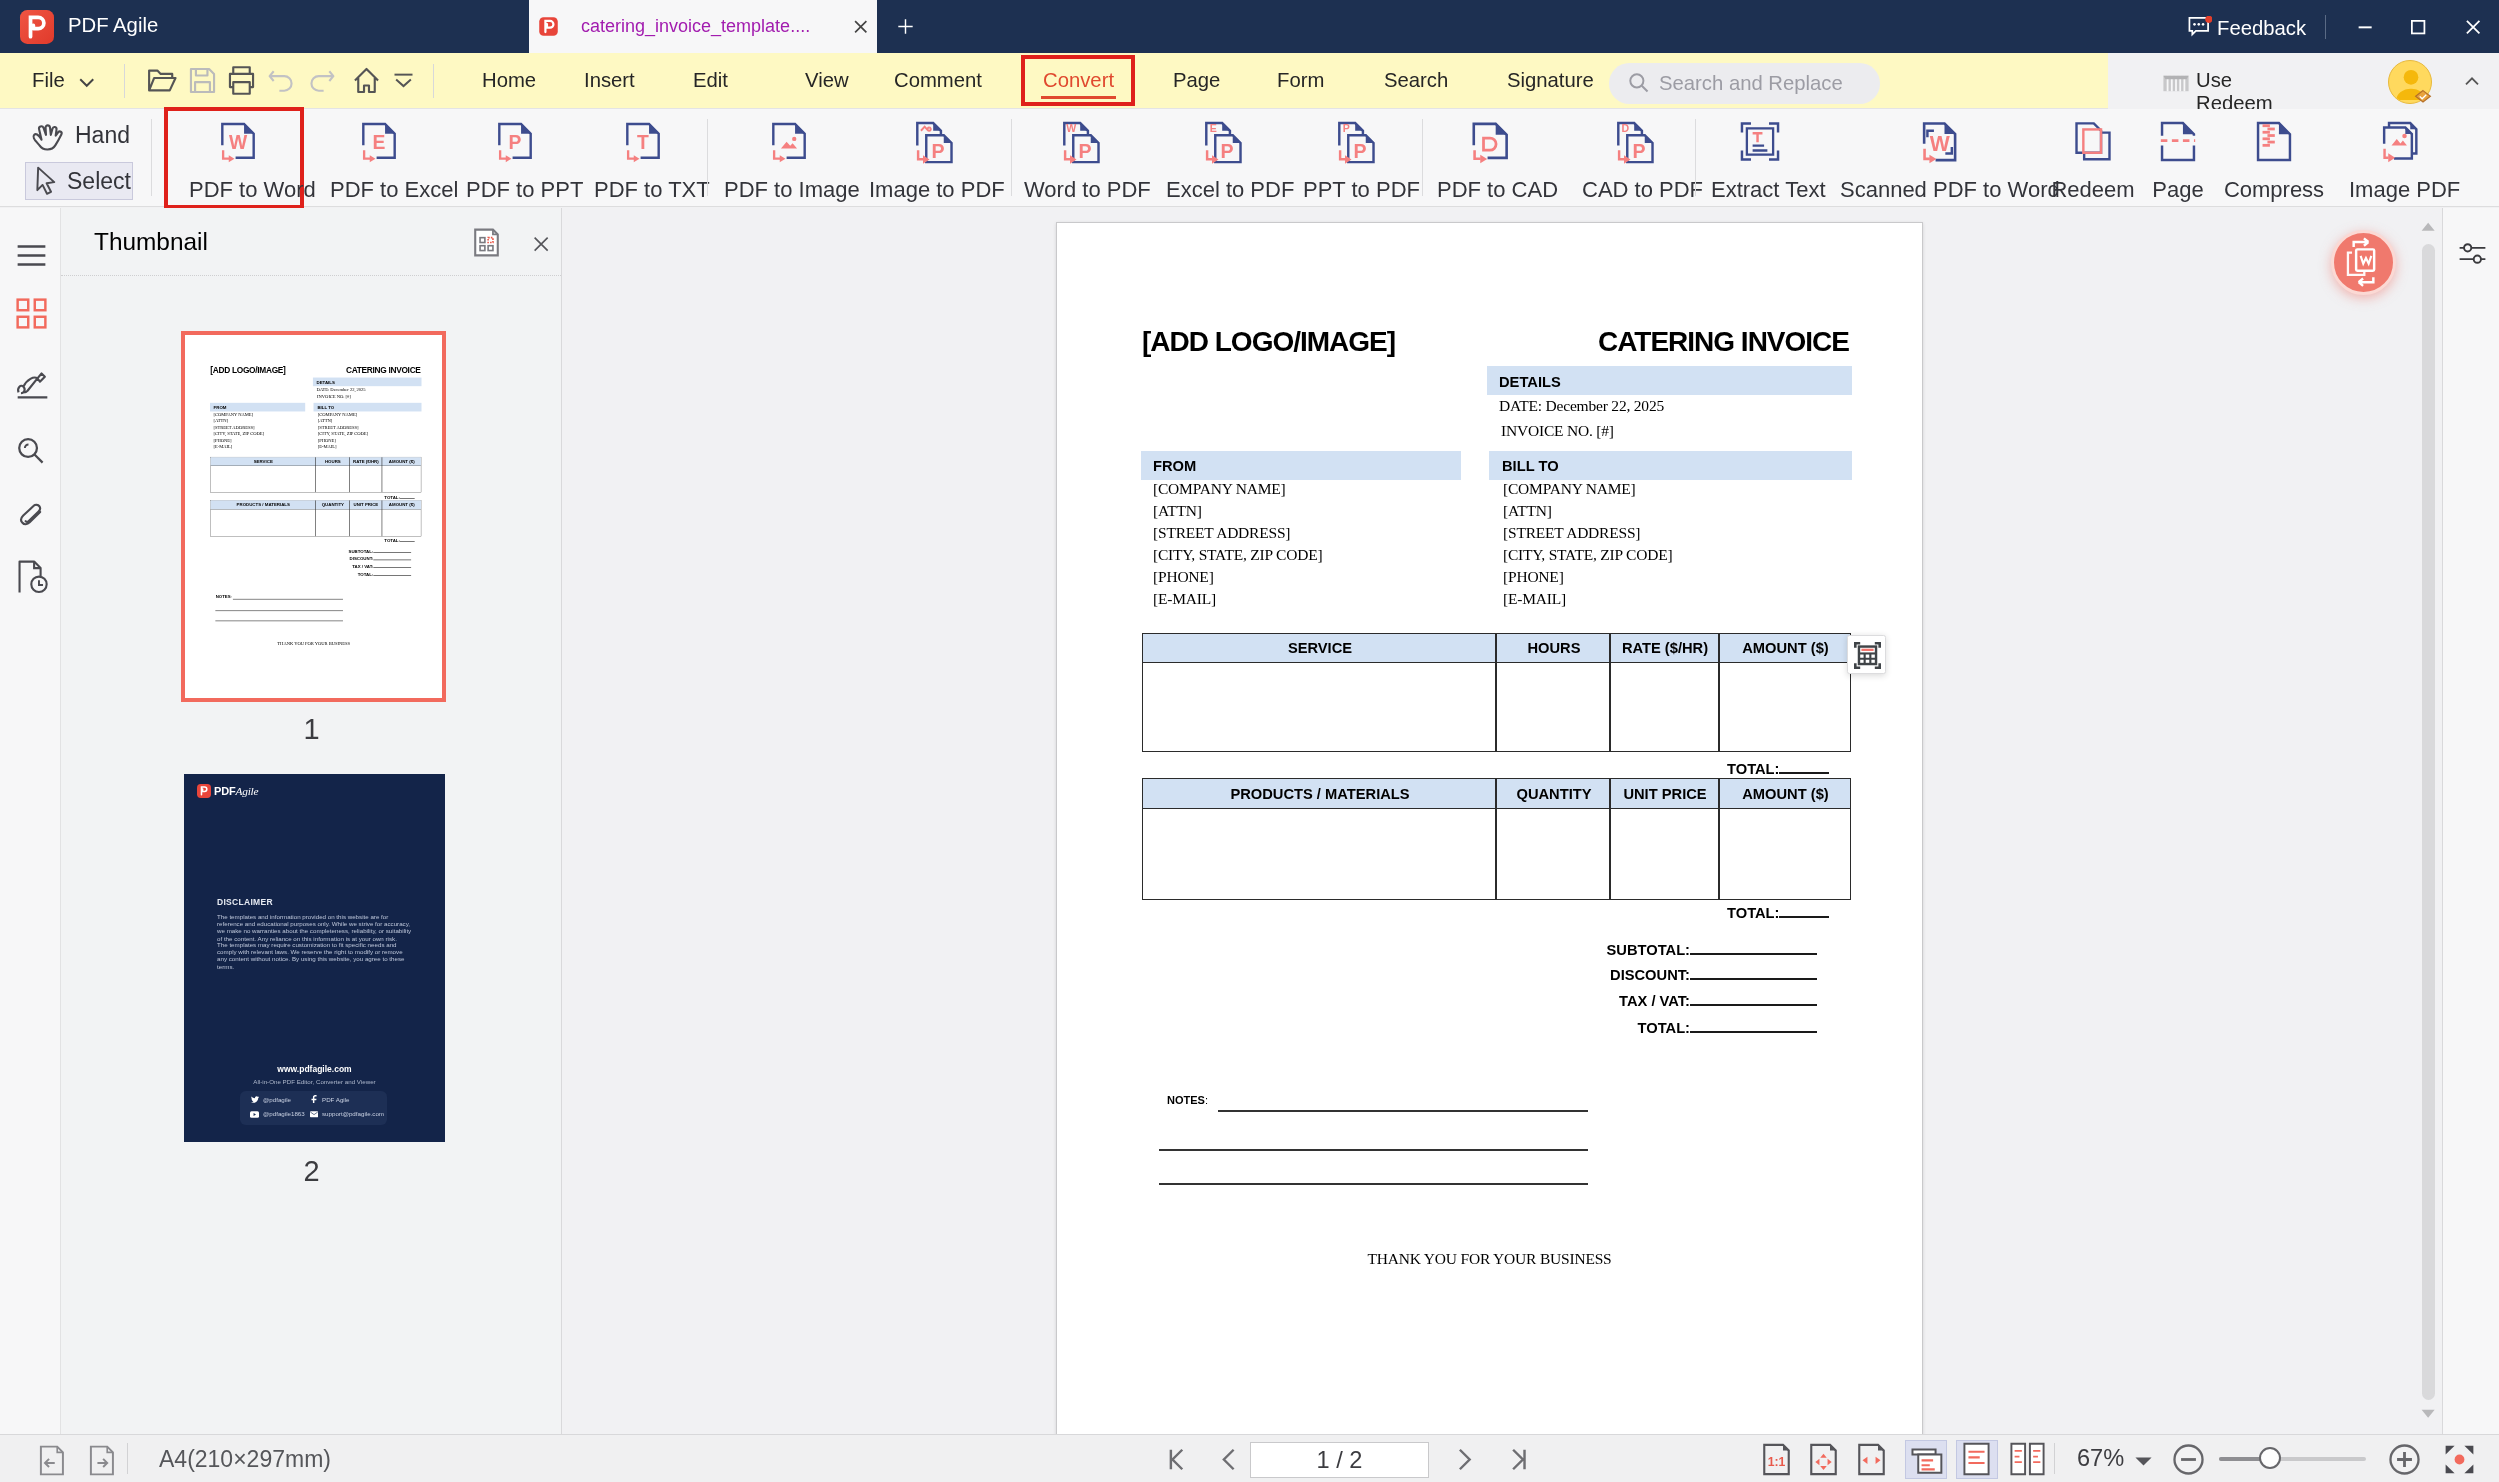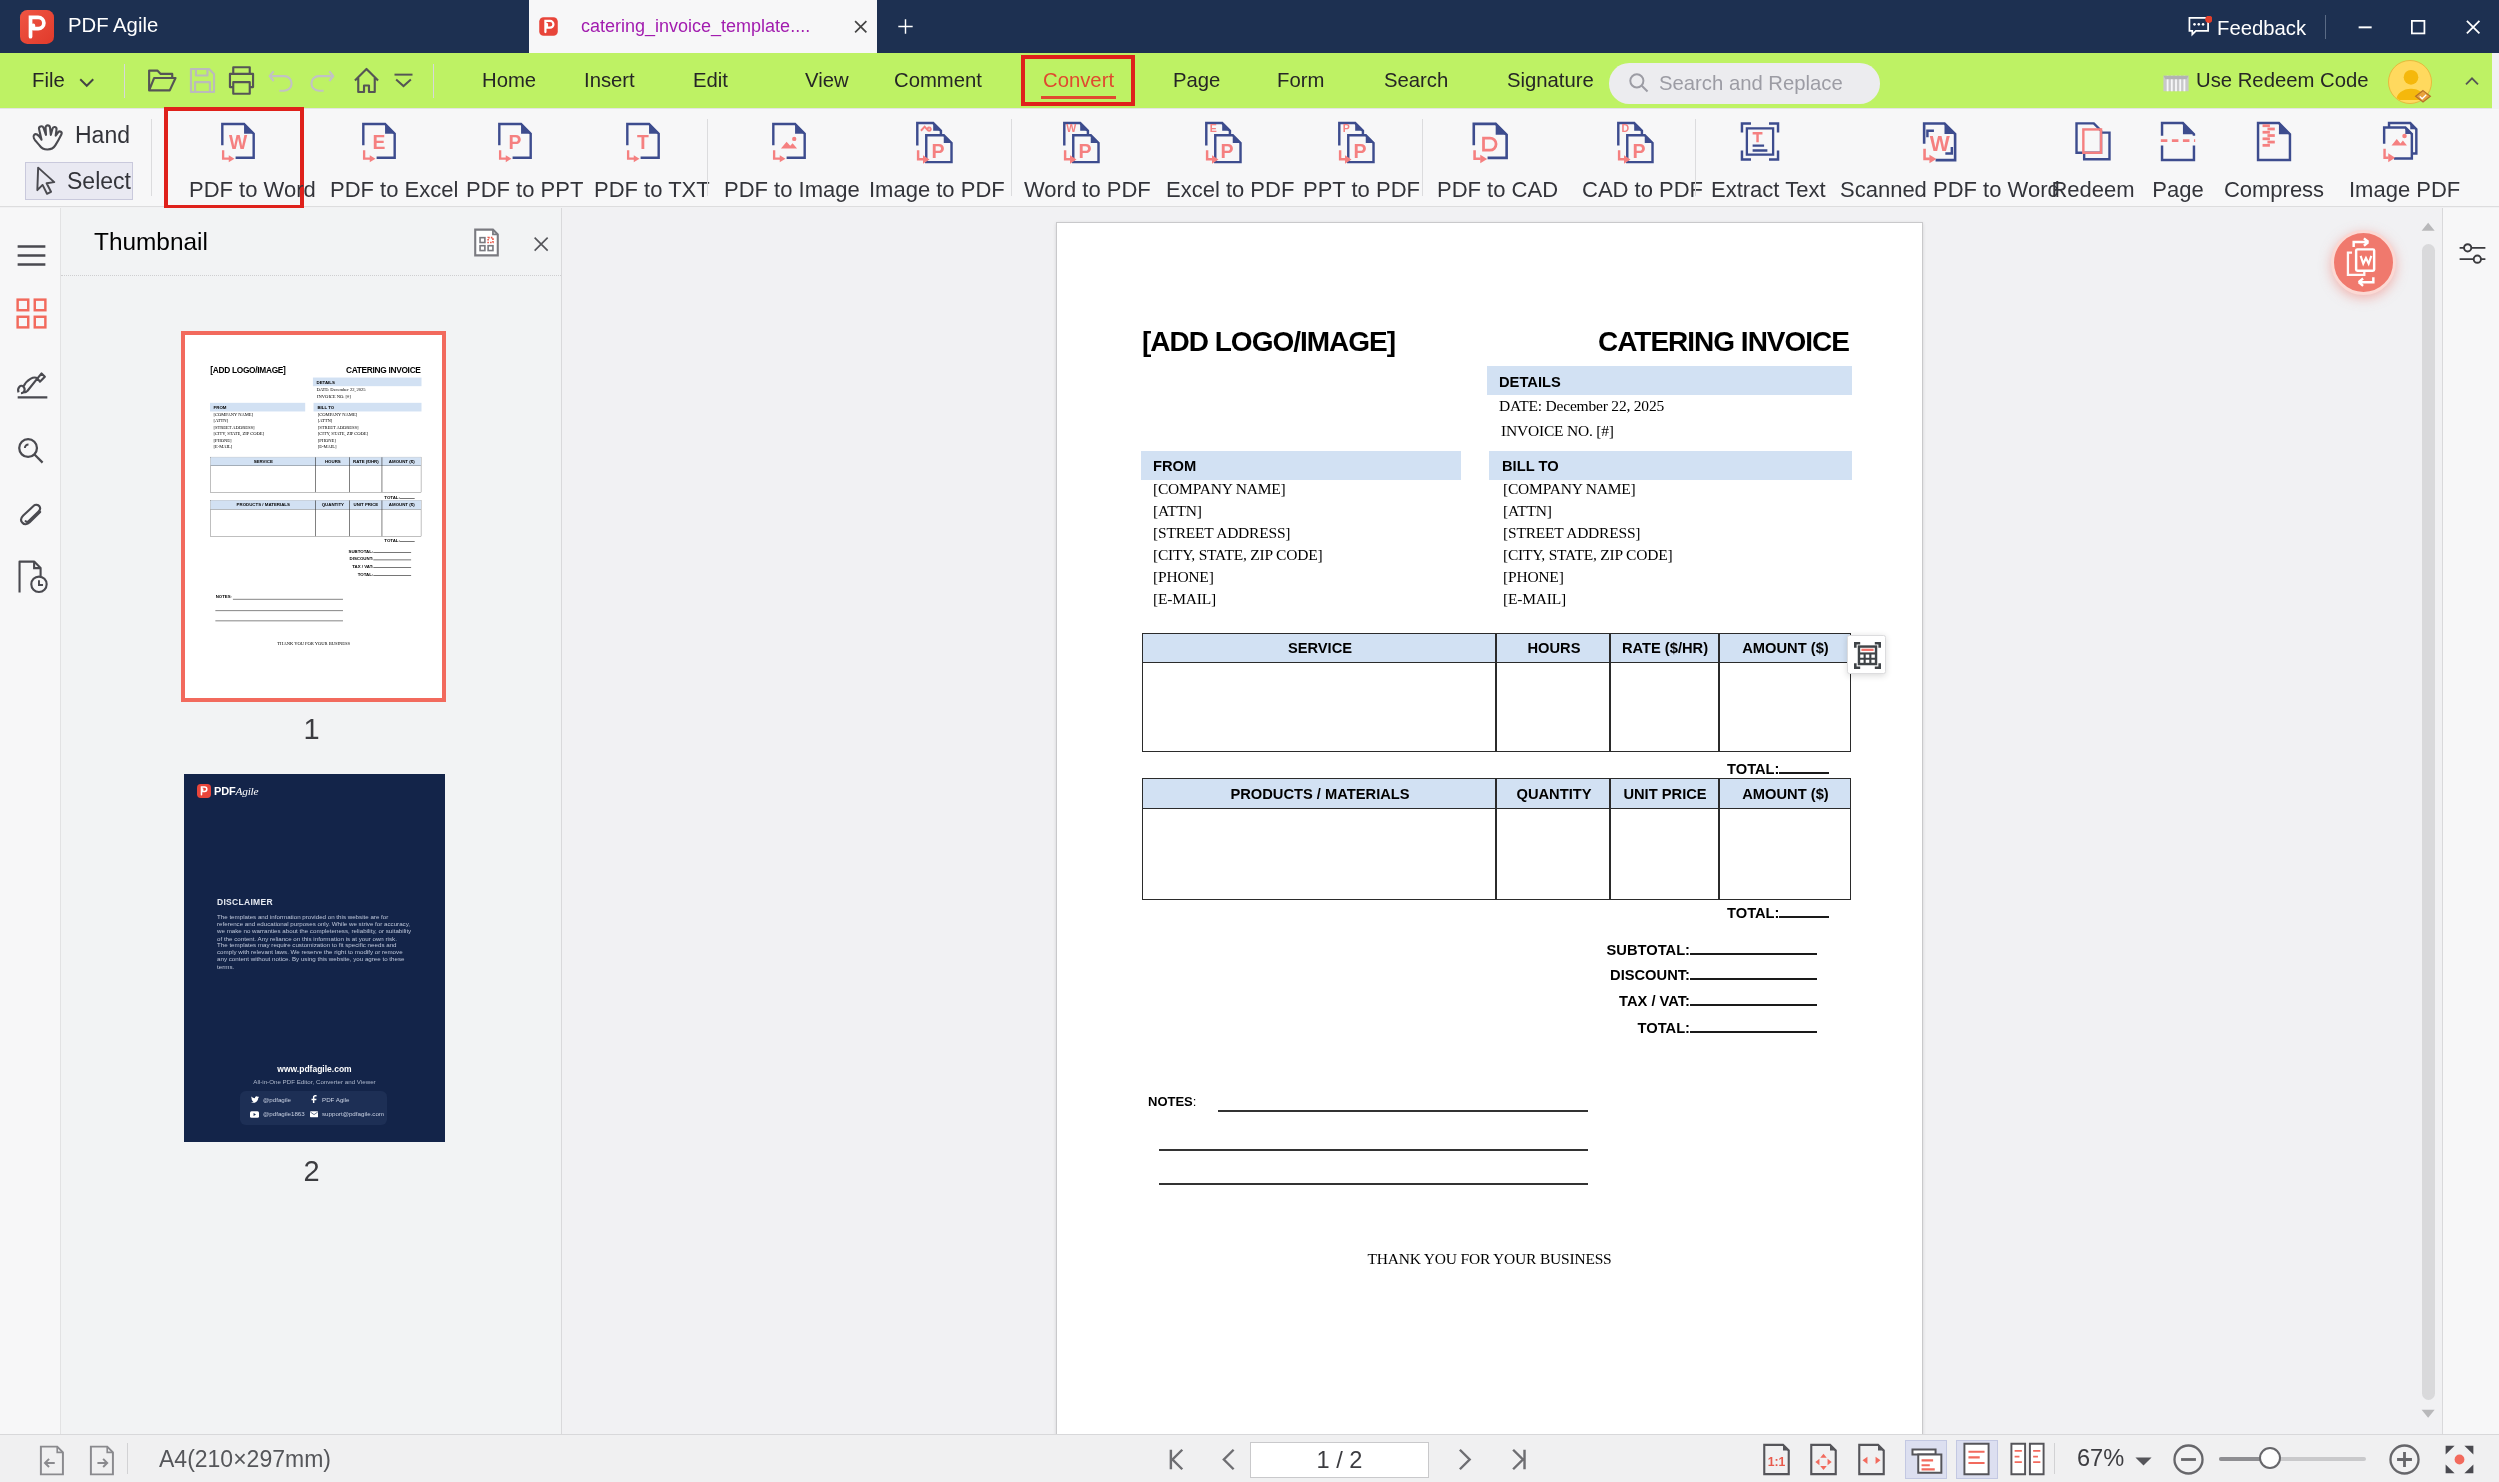--- a/index.html
+++ b/index.html
@@ -18,21 +18,21 @@
 #tab-start .tname { position:absolute; left:151px; top:15.5px; font-size:19px; color:#202E49; }
 #tab-active { left:529px; width:348px; background:#F7F7F8; }
 #tab-active .tname { position:absolute; left:52px; top:16.3px; font-size:18px; color:#a21caf; }
 .tabx { position:absolute; top:17px; width:18px; height:18px; }
 #plusbtn { position:absolute; left:895px; top:16.3px; width:21px; height:21px; }
 #feedback { position:absolute; left:2188px; top:16.3px; }
 #feedback span { position:absolute; left:29px; top:0.8px; color:#fff; font-size:20.3px; white-space:nowrap; }
 #winsep { position:absolute; left:2325px; top:14.7px; width:0.8px; height:24.4px; background:#5A6A85; }
 
 
-#menubar { position:absolute; left:0; top:53px; width:2492px; height:56px; background:#bef264;
+#menubar { position:absolute; left:0; top:53px; width:2108px; height:56px; background:#fef9c3;
   border-bottom:0.8px solid #E4E4E4; }
 .mitem { position:absolute; top:16.3px; font-size:20.3px; color:#262626; }
 #convertbox { position:absolute; left:1021px; top:2.4px; width:114px; height:51px; border:4.1px solid #DF211B; }
 #convert { position:absolute; left:1043px; top:16.3px; font-size:20.3px; color:#E0492F; }
 #convert::after { content:""; position:absolute; left:-1.6px; right:-1.6px; bottom:-6.5px; height:3.3px; background:#E0492F; }
 .micon { position:absolute; top:11.4px; }
 #searchpill { position:absolute; left:1609px; top:9.8px; width:271px; height:41px; border-radius:20.3px;
   background:#ECECEF; color:#9C9CA4; font-size:20.3px; }
 #searchpill span { position:absolute; left:50px; top:9px; white-space:nowrap; }
 #redeem { position:absolute; left:2196px; top:16.3px; font-size:20.3px; color:#262626; }
@@ -133,21 +133,21 @@
   <div class="pc-bsans" style="position:absolute;left:0;top:6.5px;width:354px;text-align:center;font-size:14.7px;white-space:nowrap">PRODUCTS / MATERIALS</div>
   <div class="pc-bsans" style="position:absolute;left:354px;top:6.5px;width:114px;text-align:center;font-size:14.7px;white-space:nowrap">QUANTITY</div>
   <div class="pc-bsans" style="position:absolute;left:468px;top:6.5px;width:108px;text-align:center;font-size:14.7px;white-space:nowrap">UNIT PRICE</div>
   <div class="pc-bsans" style="position:absolute;left:576px;top:6.5px;width:133px;text-align:center;font-size:14.7px;white-space:nowrap">AMOUNT ($)</div>
 </div>
 <div class="pc-bsans" style="position:absolute;left:670px;top:681px;font-size:14.7px">TOTAL:<span style="display:inline-block;width:50px;border-bottom:2.1px solid #1a1a1a;height:14px"></span></div>
 <div class="pc-bsans" style="position:absolute;right:105px;top:718px;font-size:14.7px">SUBTOTAL:<span style="display:inline-block;width:127px;border-bottom:2.1px solid #1a1a1a;height:14px"></span></div>
 <div class="pc-bsans" style="position:absolute;right:105px;top:743px;font-size:14.7px">DISCOUNT:<span style="display:inline-block;width:127px;border-bottom:2.1px solid #1a1a1a;height:14px"></span></div>
 <div class="pc-bsans" style="position:absolute;right:105px;top:769px;font-size:14.7px">TAX / VAT:<span style="display:inline-block;width:127px;border-bottom:2.1px solid #1a1a1a;height:14px"></span></div>
 <div class="pc-bsans" style="position:absolute;right:105px;top:796px;font-size:14.7px">TOTAL:<span style="display:inline-block;width:127px;border-bottom:2.1px solid #1a1a1a;height:14px"></span></div>
-<div class="pc-bsans" style="position:absolute;left:91px;top:871px;font-size:13px">NOTES<span style="font-weight:normal">:</span></div>
+<div class="pc-bsans" style="position:absolute;left:110px;top:871px;font-size:11px">NOTES<span style="font-weight:normal">:</span></div>
 <div style="position:absolute;left:161px;top:887px;width:370px;border-bottom:2px solid #333;height:0"></div>
 <div style="position:absolute;left:102px;top:926px;width:429px;border-bottom:2px solid #333;height:0"></div>
 <div style="position:absolute;left:102px;top:960px;width:429px;border-bottom:2px solid #333;height:0"></div>
 <div class="pc-serif" style="position:absolute;left:0;right:0;top:1027px;text-align:center;font-size:15.5px;letter-spacing:-0.2px">THANK YOU FOR YOUR BUSINESS</div>
 </div>
     </div>
   </div>
 <div id="titlebar">
   <div id="tab-active" class="tab">
     <svg class="abs" style="left:9px;top:16.3px" width="21" height="21" viewBox="0 0 34 34">

